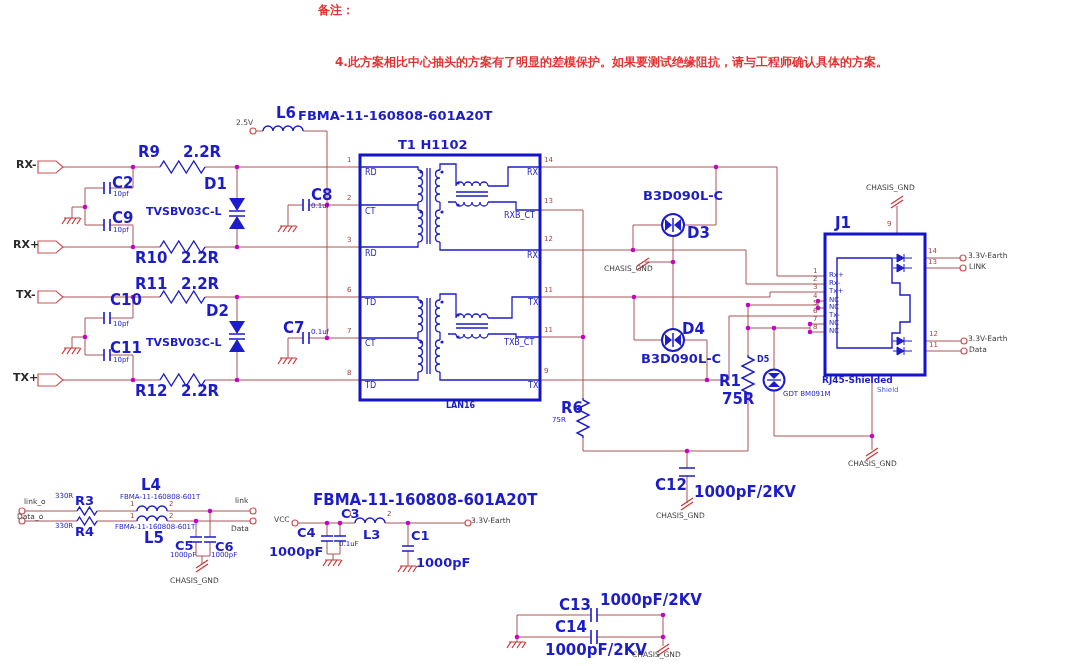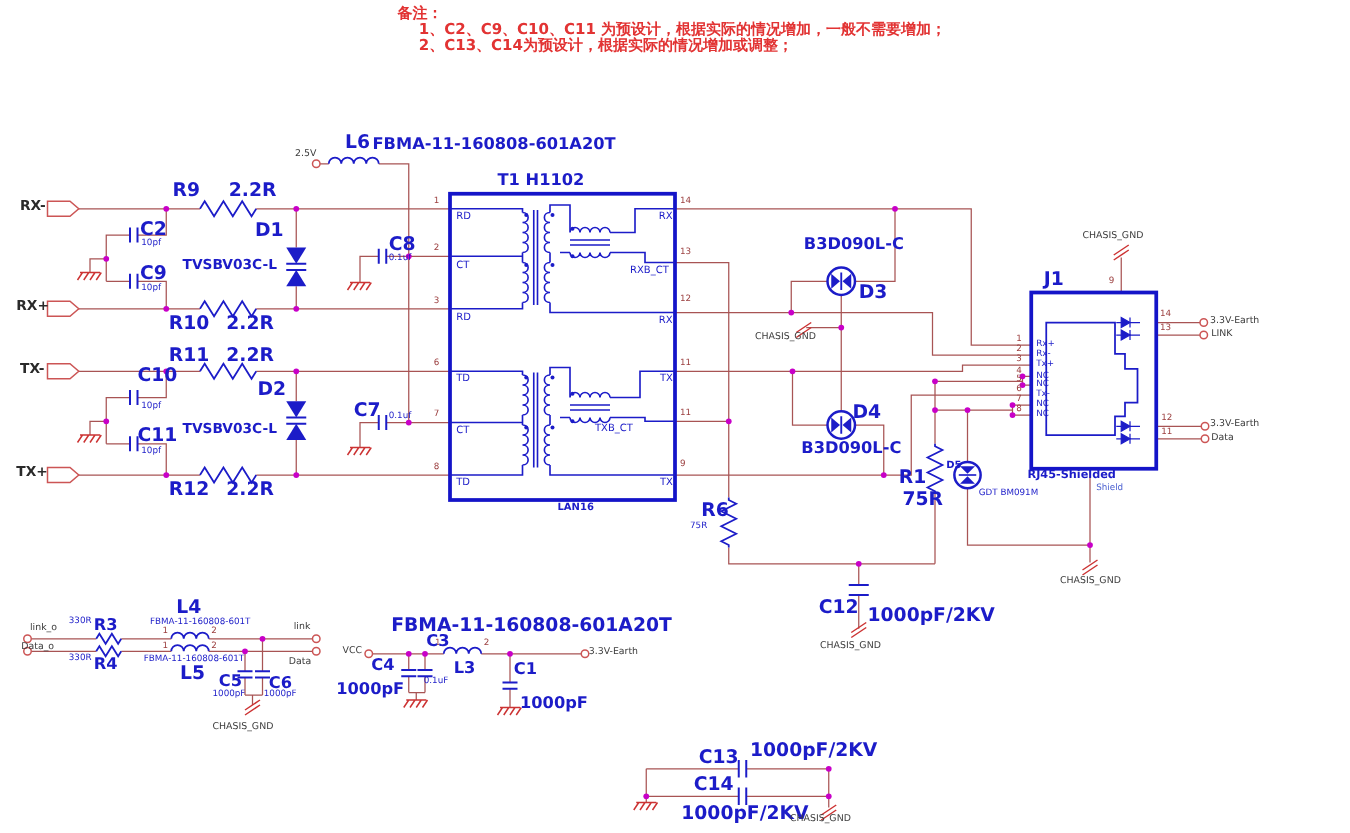--- a/index.html
+++ b/index.html
@@ -247,22 +247,21 @@
     <circle cx="327" cy="523" r="2.3"></circle>
         <circle cx="340" cy="523" r="2.3"></circle>
         <circle cx="408" cy="523" r="2.3"></circle>
     <circle cx="663" cy="615" r="2.3"></circle>
         <circle cx="663" cy="637" r="2.3"></circle>
         <circle cx="517" cy="637" r="2.3"></circle>
   </g>
 </svg>
 
 <div class="lbl note" style="left:318px;top:4px">备注：</div>
-<div class="lbl note" style="left:335px;top:17px">1、C2、C9、C10、C11 为预设计，根据实际的情况增加，一般不需要增加；</div>
-<div class="lbl note" style="left:335px;top:30px">2、C13、C14为预设计，根据实际的情况增加或调整；</div>
+<div class="lbl note" style="left:335px;top:56px">4.此方案相比中心抽头的方案有了明显的差模保护。如果要测试绝缘阻抗，请与工程师确认具体的方案。</div>
 
 <span class="lbl port" style="left:16px;top:159px">RX-</span>
 <span class="lbl port" style="left:13px;top:239px">RX+</span>
 <span class="lbl port" style="left:16px;top:289px">TX-</span>
 <span class="lbl port" style="left:13px;top:372px">TX+</span>
 
 <span class="lbl b15" style="left:138px;top:145px">R9</span>
 <span class="lbl b15" style="left:183px;top:145px">2.2R</span>
 <span class="lbl b15" style="left:135px;top:251px">R10</span>
 <span class="lbl b15" style="left:181px;top:251px">2.2R</span>
@@ -309,33 +308,33 @@
 <span class="lbl pinn" style="left:544px;top:157px">14</span>
 <span class="lbl pinn" style="left:544px;top:198px">13</span>
 <span class="lbl pinn" style="left:544px;top:236px">12</span>
 <span class="lbl pinn" style="left:544px;top:287px">11</span>
 <span class="lbl pinn" style="left:544px;top:327px">11</span>
 <span class="lbl pinn" style="left:544px;top:368px">9</span>
 <span class="lbl t8" style="left:527px;top:169px">RX</span>
 <span class="lbl t8" style="left:504px;top:212px">RXB_CT</span>
 <span class="lbl t8" style="left:527px;top:252px">RX</span>
 <span class="lbl t8" style="left:528px;top:299px">TX</span>
-<span class="lbl t8" style="left:476px;top:339px">TXB_CT</span>
+<span class="lbl t8" style="left:504px;top:339px">TXB_CT</span>
 <span class="lbl t8" style="left:528px;top:382px">TX</span>
 
 <span class="lbl b13" style="left:643px;top:189px">B3D090L-C</span>
 <span class="lbl b15" style="left:687px;top:226px">D3</span>
 <span class="lbl b15" style="left:682px;top:322px">D4</span>
 <span class="lbl b13" style="left:641px;top:352px">B3D090L-C</span>
 <span class="lbl net" style="left:604px;top:265px">CHASIS_GND</span>
 <span class="lbl b15" style="left:561px;top:401px">R6</span>
 <span class="lbl t7" style="left:552px;top:417px">75R</span>
 <span class="lbl b15" style="left:719px;top:374px">R1</span>
 <span class="lbl b15" style="left:722px;top:392px">75R</span>
-<span class="lbl b8" style="left:757px;top:368px">D5</span>
+<span class="lbl b8" style="left:757px;top:356px">D5</span>
 <span class="lbl t7" style="left:783px;top:391px">GDT BM091M</span>
 <span class="lbl b15" style="left:655px;top:478px">C12</span>
 <span class="lbl b15" style="left:694px;top:485px">1000pF/2KV</span>
 <span class="lbl net" style="left:656px;top:512px">CHASIS_GND</span>
 
 <span class="lbl b15" style="left:835px;top:216px">J1</span>
 <span class="lbl net" style="left:866px;top:184px">CHASIS_GND</span>
 <span class="lbl pinn" style="left:887px;top:221px">9</span>
 <span class="lbl b9" style="left:822px;top:376px">RJ45-Shielded</span>
 <span class="lbl t7 shield" style="left:877px;top:387px">Shield</span>

